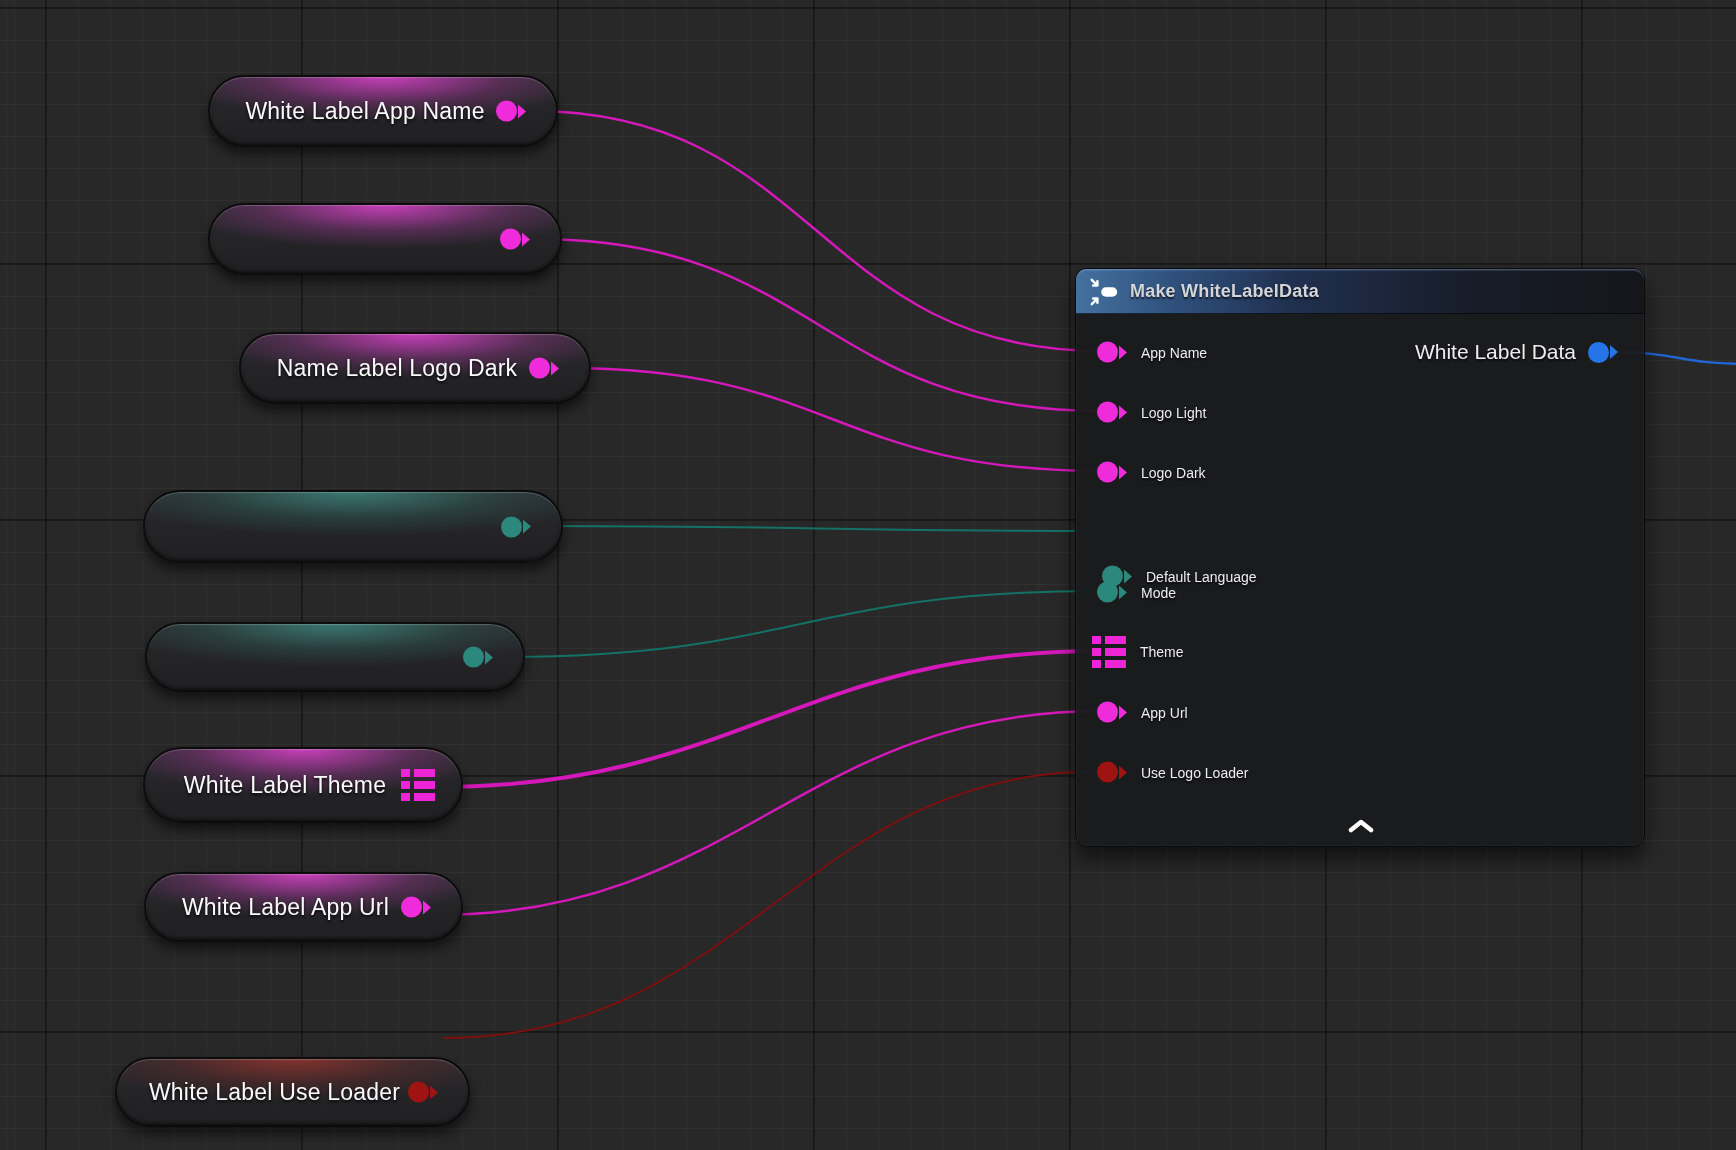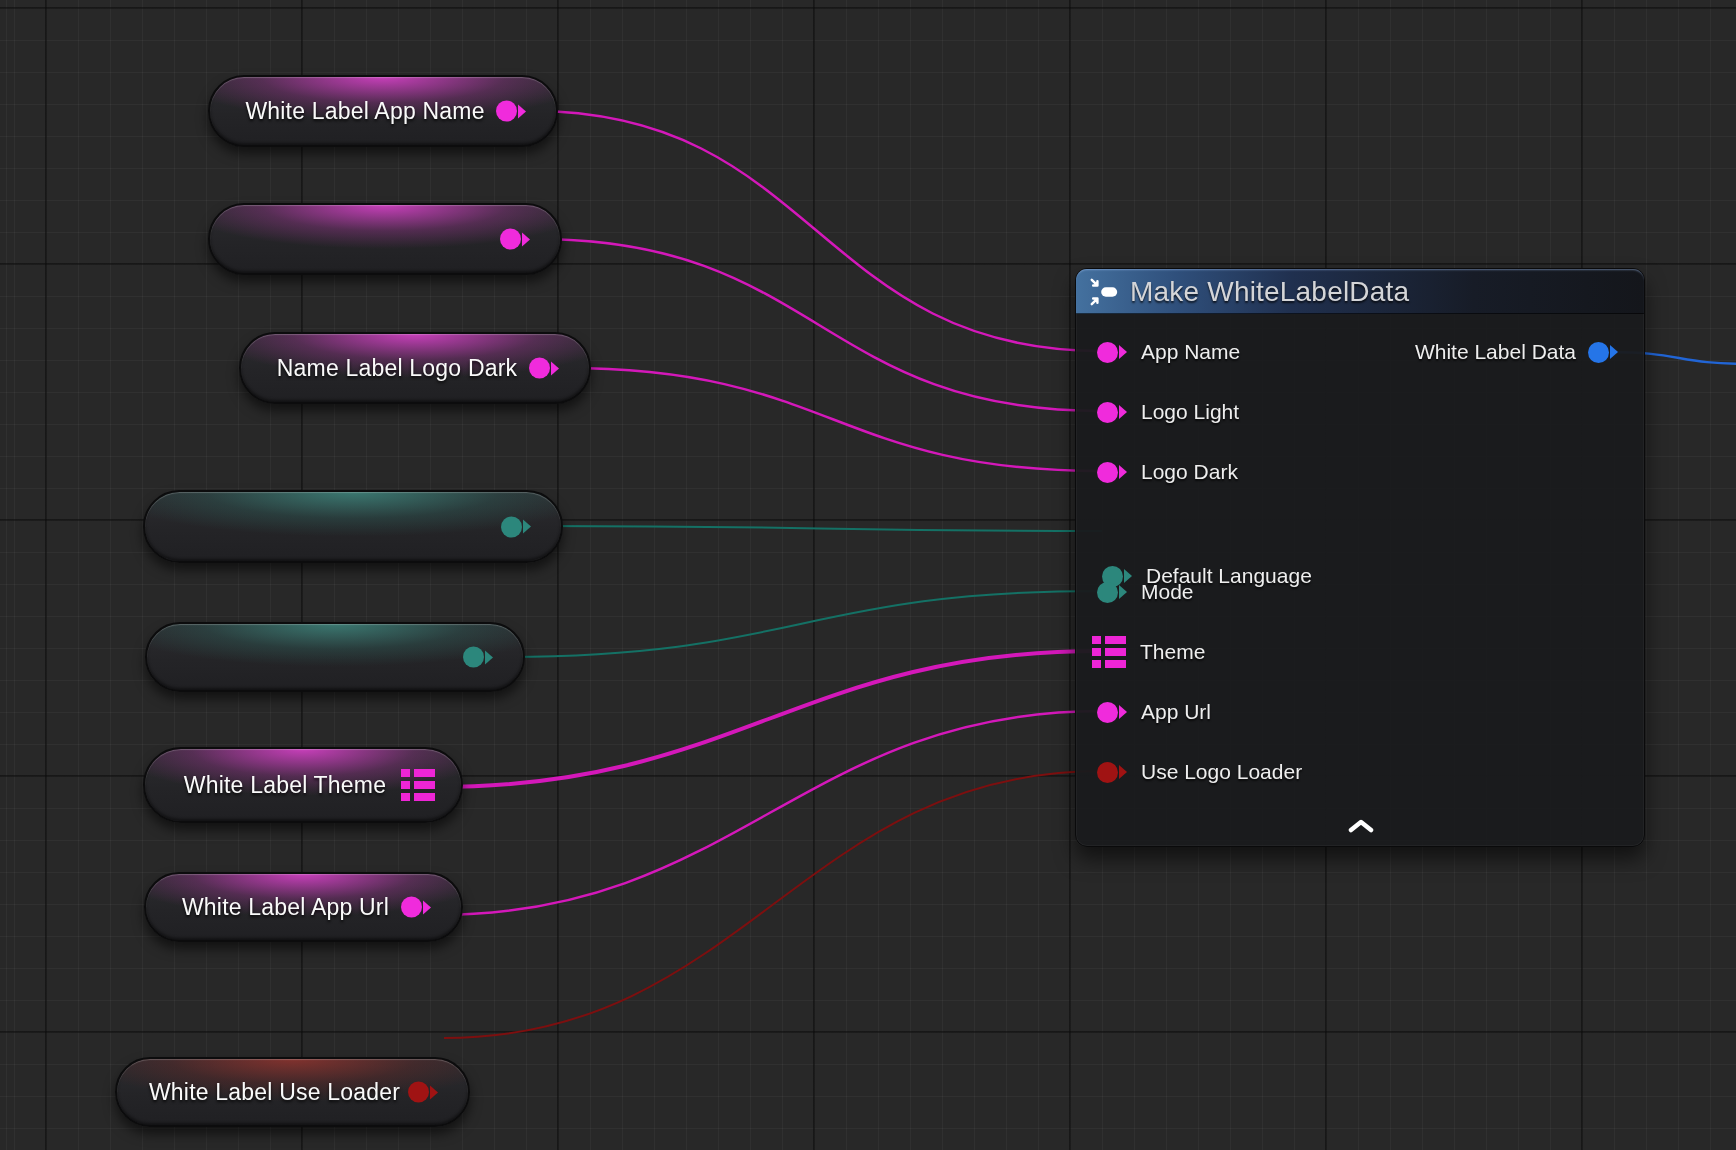--- a/index.html
+++ b/index.html
@@ -62,25 +62,25 @@
     box-shadow:0 12px 20px rgba(0,0,0,0.55), inset 0 0 0 1px rgba(255,255,255,0.04);
   }
   .make-header{
     position:absolute;left:0;top:0;right:0;height:45px;
     border-radius:11px 11px 0 0;
     background:linear-gradient(to right,#44719f 0%, #2f4f7b 18%, #20304f 38%, #171c27 70%, #14161b 100%);
     box-shadow:inset 0 2px 2px -1px rgba(170,205,255,0.45), inset 0 -1px 0 rgba(0,0,0,0.6);
     display:flex;align-items:center;gap:10px;padding:0 12px;
   }
   .make-header .title{
-    color:#d4d5d8;font-size:28px;font-weight:normal;letter-spacing:0.2px;
+    color:#d4d5d8;font-size:18px;font-weight:bold;letter-spacing:0.2px;
     text-shadow:0 2px 2px rgba(0,0,0,0.7);white-space:nowrap;
   }
   .inrow{position:absolute;display:flex;align-items:center;gap:14px;transform:translateY(-50%);}
-  .inrow .plabel{color:#eeeeee;font-size:21px;text-shadow:0 2px 2px rgba(0,0,0,0.7);white-space:nowrap;}
+  .inrow .plabel{color:#eeeeee;font-size:14px;text-shadow:0 2px 2px rgba(0,0,0,0.7);white-space:nowrap;}
   .outrow{position:absolute;display:flex;align-items:center;gap:12px;transform:translateY(-50%);}
   .outrow .plabel{color:#eeeeee;font-size:21px;text-shadow:0 2px 2px rgba(0,0,0,0.7);white-space:nowrap;}
   .chevron{position:absolute;transform:translate(-50%,-50%);cursor:pointer;line-height:0;}
 </style>
 </head>
 <body>
 
 <div class="canvas">
   <svg class="wires" id="wireLayer">
       <path d="M 532 111 C 817 111, 817 351, 1102 351" stroke="#d418ba" stroke-width="2.5"></path>

